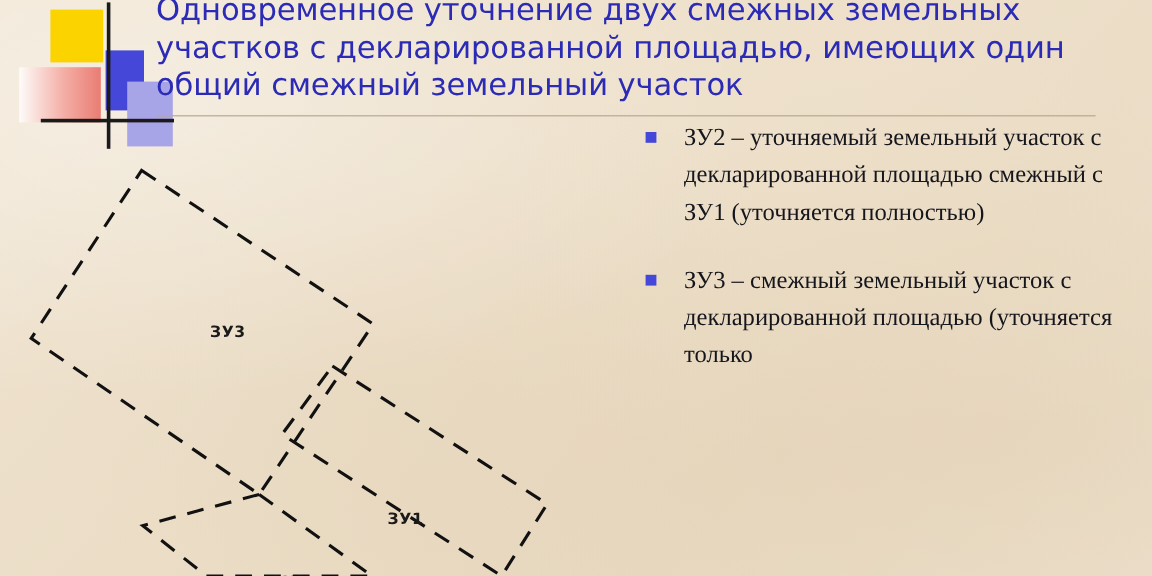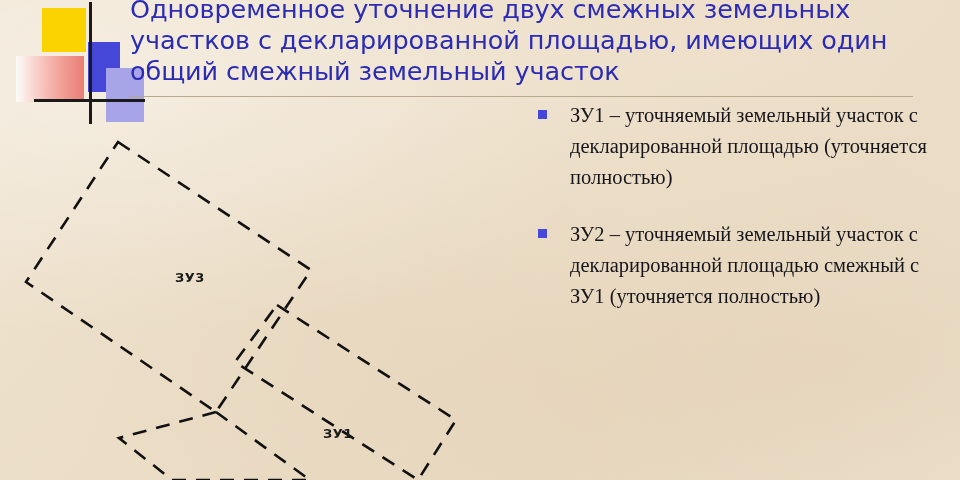--- a/index.html
+++ b/index.html
@@ -193,21 +193,21 @@
       <polygon points="196,292 290,360 152,360 99,318" fill="none" stroke="#111111" stroke-width="2.6" stroke-dasharray="14 10"></polygon>
     </svg>
     <div class="parcel-label lbl-zu3">ЗУ3</div>
     <div class="parcel-label lbl-zu1">ЗУ1</div>
     <div class="parcel-label lbl-zu2">ЗУ2</div>
   </div>
 
   <div class="bullets">
     <div class="bullet-item">
       <span class="bullet-marker"></span>
-      <span class="bullet-text">ЗУ1 – уточняемый земельный участок с декларированной площадью (уточняется полностью)</span>
+      <span class="bullet-text">ЗУ2 – уточняемый земельный участок с декларированной площадью смежный с ЗУ1 (уточняется полностью)</span>
     </div>
     <div class="bullet-item">
       <span class="bullet-marker"></span>
-      <span class="bullet-text">ЗУ2 – уточняемый земельный участок с декларированной площадью смежный с ЗУ1 (уточняется полностью)</span>
+      <span class="bullet-text">ЗУ3 – смежный земельный участок с декларированной площадью (уточняется только</span>
     </div>
   </div>
 
 </div>
 
 </body></html>

